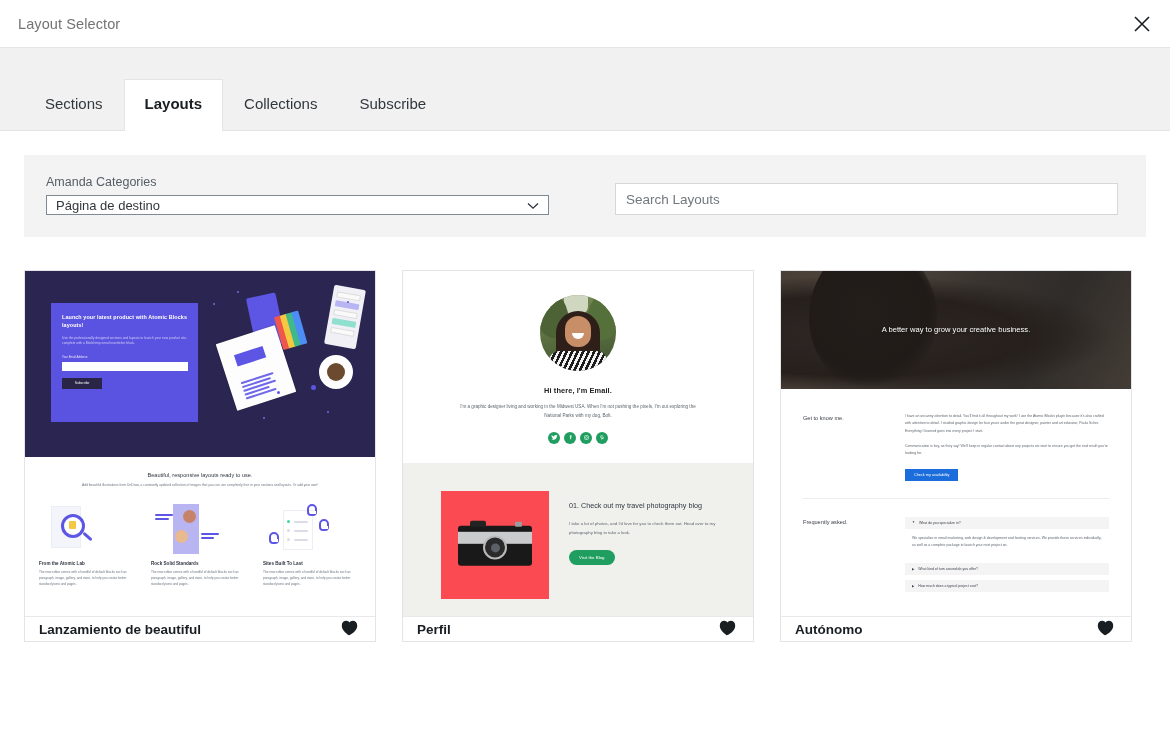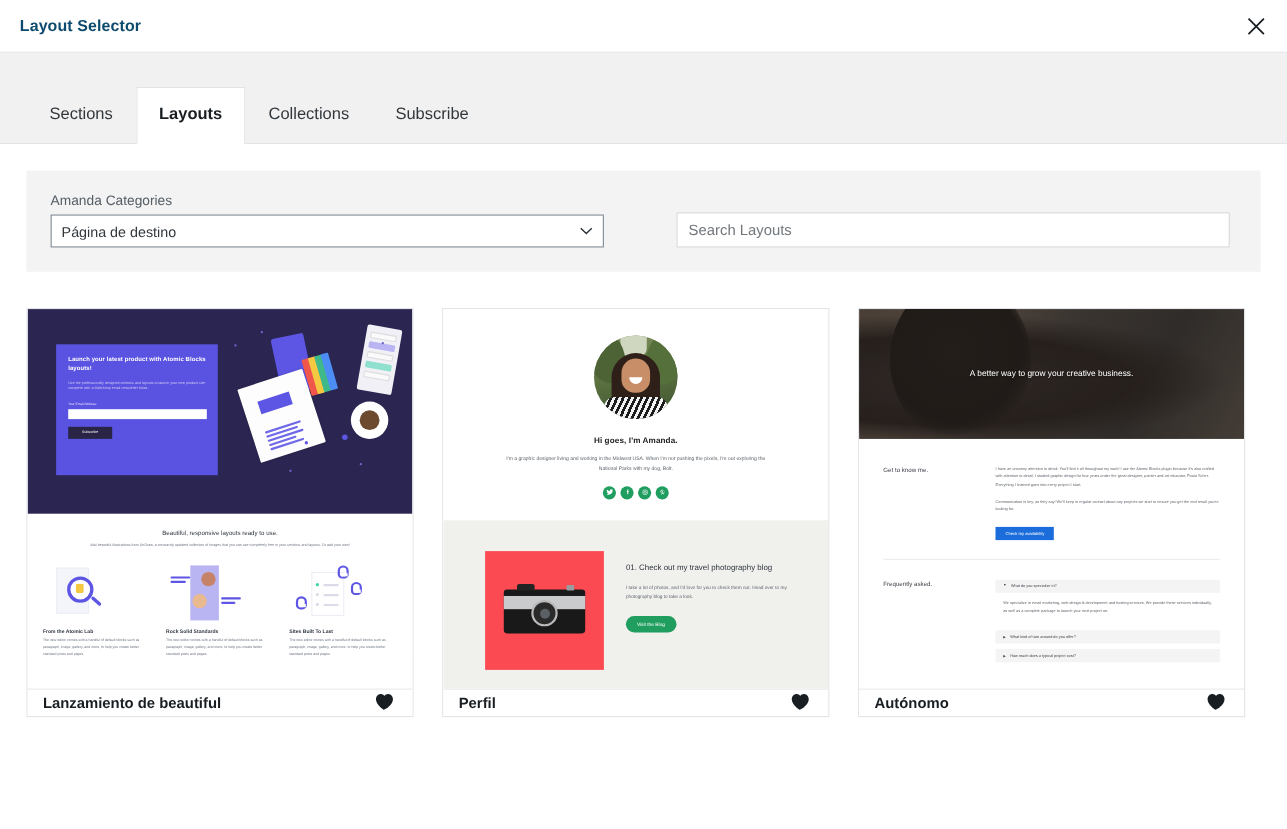--- a/index.html
+++ b/index.html
@@ -18,23 +18,23 @@
     height: 48px;
     background: #fff;
     border-bottom: 1px solid #e2e4e7;
     display: flex;
     align-items: center;
     padding: 0 18px;
     position: relative;
   }
   .modal-title {
     font-size: 14.5px;
-    font-weight: bold;
+    font-weight: normal;
     letter-spacing: .1px;
-    color: #0c4a6e;
+    color: #737373;
   }
   .close-btn {
     position: absolute;
     right: 10px;
     top: 50%;
     transform: translateY(-50%);
     width: 36px; height: 36px;
     display: flex; align-items: center; justify-content: center;
     cursor: pointer;
     background: none; border: none;
@@ -90,21 +90,21 @@
   .filter-left { width: 503px; }
   .filter-label {
     font-size: 12.5px;
     color: #555d66;
     margin-bottom: 6px;
     display: block;
   }
   .select-wrap { position: relative; }
   .cat-select {
     width: 503px;
-    height: 30px;
+    height: 20px;
     border: 1px solid #7e8993;
     background: #fff;
     font-size: 13px;
     color: #32373c;
     padding: 0 26px 0 9px;
     font-family: "Liberation Sans", sans-serif;
     appearance: none;
     -webkit-appearance: none;
     border-radius: 0;
     cursor: pointer;
@@ -616,21 +616,21 @@
         <div class="t2-top">
           <div class="t2-avatar">
             <div class="sky"></div>
             <div class="foliage1"></div>
             <div class="foliage2"></div>
             <div class="hair"></div>
             <div class="face"></div>
             <div class="smile"></div>
             <div class="shirt"></div>
           </div>
-          <div class="t2-h">Hi goes, I'm Amanda.</div>
+          <div class="t2-h">Hi there, I'm Email.</div>
           <div class="t2-p">I'm a graphic designer living and working in the Midwest USA. When I'm not pushing the pixels, I'm out exploring the National Parks with my dog, Bolt.</div>
           <div class="t2-social">
             <span class="soc">
               <svg width="7" height="7" viewBox="0 0 16 16" fill="#fff">
                   <path d="M15 3.3c-.5.3-1.1.5-1.7.6.6-.4 1-1 1.2-1.6-.6.3-1.2.6-1.9.7-.5-.6-1.3-1-2.1-1-1.6 0-2.9 1.3-2.9 2.9 0 .2 0 .5.1.7C5.3 5.4 3.1 4.2 1.7 2.4c-.3.4-.4.9-.4 1.4 0 1 .5 1.9 1.3 2.4-.5 0-.9-.1-1.3-.4 0 1.4 1 2.6 2.3 2.8-.2.1-.5.1-.8.1-.2 0-.4 0-.5-.1.4 1.1 1.4 2 2.7 2-1 .8-2.2 1.3-3.6 1.3H.8c1.3.8 2.8 1.3 4.4 1.3 5.3 0 8.2-4.4 8.2-8.2v-.4c.6-.4 1.1-1 1.6-1.3z"></path>
                 </svg>
             </span>
             <span class="soc">
               <svg width="7" height="7" viewBox="0 0 16 16" fill="#fff">
                   <path d="M10.3 5.5H9V4.6c0-.4.3-.5.5-.5h.8V2.5H9.2c-1.5 0-1.8 1.1-1.8 1.8v1.2H6.4v1.7h1v4.8h2V7.2h1.3l.1-1.7z"></path>

